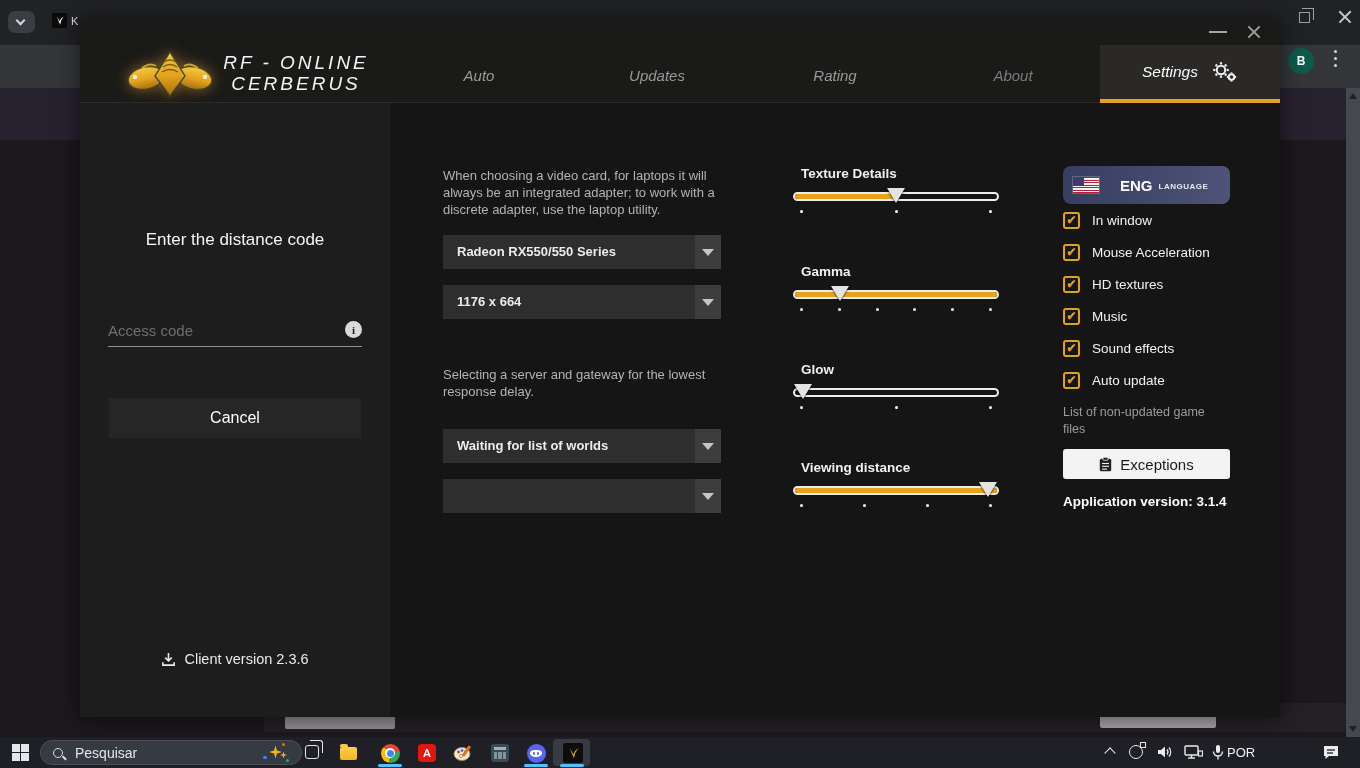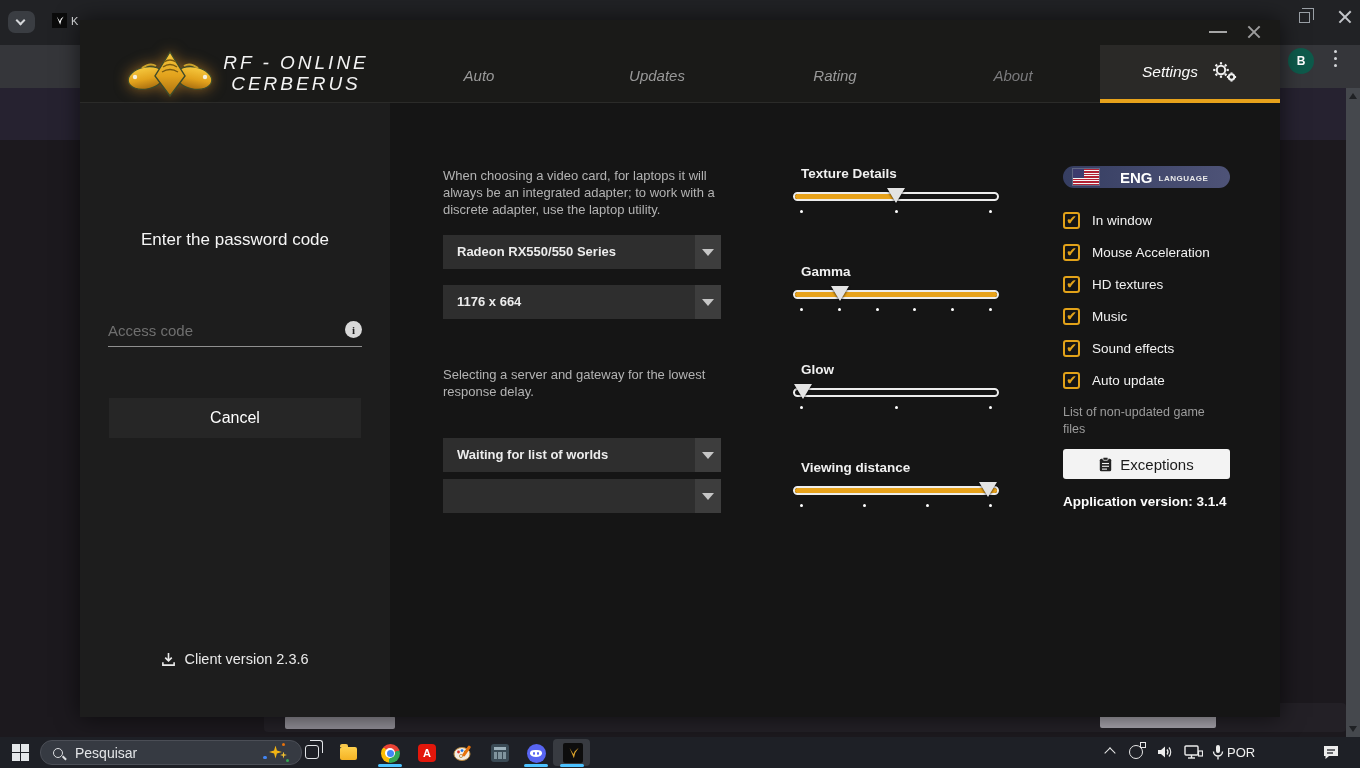--- a/index.html
+++ b/index.html
@@ -54,35 +54,35 @@
   .access-row { position:absolute; left:28px; top:210px; width:254px; height:34px; border-bottom:1px solid #8f8f8f; }
   .access-input { position:absolute; left:0; top:4px; width:225px; height:26px; background:transparent; border:none; outline:none; color:#ddd; font-size:15px; font-family:"Liberation Sans",sans-serif; }
   .access-input::placeholder { color:#6f6f6f; }
   .info-ic { position:absolute; right:0; top:8px; width:17px; height:17px; border-radius:50%; background:#d9d9d9; color:#1c1c1c; font-size:11px; font-weight:bold; display:flex; align-items:center; justify-content:center; font-family:"Liberation Serif",serif; }
   .cancel-btn { position:absolute; left:29px; top:295px; width:252px; height:40px; background:#262626; color:#fff; font-size:16px; display:flex; align-items:center; justify-content:center; cursor:pointer; }
   .client-ver { position:absolute; left:0; top:548px; width:100%; display:flex; align-items:center; justify-content:center; gap:8px; color:#eaeaea; font-size:14.5px; }
 
   .desc { position:absolute; left:363px; width:290px; color:#b3b3b3; font-size:13px; line-height:1.3; }
   .desc-1 { top:148px; } .desc-2 { top:347px; width:272px; }
   .dd { position:absolute; left:363px; width:278px; height:34px; background:#2e2e2e; }
-  .dd-1{top:215px;} .dd-2{top:265px;} .dd-3{top:418px;} .dd-4{top:459px;}
+  .dd-1{top:215px;} .dd-2{top:265px;} .dd-3{top:409px;} .dd-4{top:459px;}
   .dd-text { position:absolute; left:14px; top:0; line-height:34px; font-size:13px; font-weight:bold; color:#ececec; }
   .dd-arrow { position:absolute; right:0; top:0; width:26px; height:34px; background:#3d3d3d; display:flex; align-items:center; justify-content:center; }
   .dd-arrow i { width:0; height:0; border-left:6px solid transparent; border-right:6px solid transparent; border-top:7px solid #c6c6c6; }
 
   .slider-block { position:absolute; left:713px; width:206px; height:60px; }
   .sb-0{top:146px;} .sb-1{top:244px;} .sb-2{top:342px;} .sb-3{top:440px;}
   .slider-label { position:absolute; left:8px; top:0; font-size:13.5px; font-weight:bold; color:#f0f0f0; }
   .slider-track { position:absolute; left:0; top:26px; width:206px; height:9px; border:2px solid #ededed; border-radius:5px; }
   .slider-fill { position:absolute; left:0; top:0; height:5px; background:#e7a21b; border-radius:3px; }
   .slider-thumb { position:absolute; top:-6px; width:0; height:0; border-left:9px solid transparent; border-right:9px solid transparent; border-top:15px solid #e3e3e3; filter:drop-shadow(0 1px 1px rgba(0,0,0,.7)); }
   .slider-ticks { position:absolute; left:0; top:44px; width:206px; height:4px; }
   .tick-dot { position:absolute; top:0; width:3px; height:3px; border-radius:50%; background:#fff; }
 
-  .lang-btn { position:absolute; left:983px; top:146px; width:167px; height:22px; background:linear-gradient(90deg,#363e62,#4e5377); border-radius:14px; display:flex; align-items:center; }
+  .lang-btn { position:absolute; left:983px; top:146px; width:167px; height:38px; background:linear-gradient(90deg,#363e62,#4e5377); border-radius:8px; display:flex; align-items:center; }
   .flag { width:26px; height:16px; margin-left:10px; position:relative; background:repeating-linear-gradient(180deg,#b22234 0 1.3px,#f5f5f5 1.3px 2.5px); box-shadow:0 0 0 1px rgba(255,255,255,.2); }
   .flag::before { content:""; position:absolute; left:0; top:0; width:11px; height:8.5px; background:#3c3b6e; }
   .lang-code { margin-left:21px; font-size:15px; font-weight:bold; color:#fff; }
   .lang-word { margin-left:6px; margin-top:3px; font-size:8px; font-weight:bold; letter-spacing:.5px; color:#e9e9e9; }
   .cb-row { position:absolute; left:983px; height:20px; display:flex; align-items:center; gap:12px; }
   .cb-box { width:17px; height:17px; border:2px solid #e2a219; border-radius:3px; display:flex; align-items:center; justify-content:center; color:#e2a219; font-size:12px; font-weight:bold; }
   .cb-label { font-size:13.5px; color:#f2f2f2; }
   .files-desc { position:absolute; left:983px; top:384px; width:155px; color:#9c9c9c; font-size:12.5px; line-height:1.35; }
   .exceptions-btn { position:absolute; left:983px; top:429px; width:167px; height:30px; background:#f3f3f3; border-radius:3px; display:flex; align-items:center; justify-content:center; gap:8px; color:#1b1b1b; font-size:15px; cursor:pointer; }
   .app-ver { position:absolute; left:983px; top:474px; color:#fdfdfd; font-size:13.5px; font-weight:bold; }
@@ -221,21 +221,21 @@
                 <line x1="19.5" y1="19.2" x2="19.5" y2="20.6"></line>
               <line x1="14.9" y1="16" x2="16.3" y2="16"></line>
                 <line x1="22.7" y1="16" x2="24.1" y2="16"></line>
             </g>
           </g>
         </svg>
       </div>
     </div>
 
     <div class="left-panel">
-      <div class="lp-heading">Enter the password code</div>
+      <div class="lp-heading">Enter the distance code</div>
       <div class="access-row">
         <input class="access-input" type="text" placeholder="Access code" style="">
         <span class="info-ic">i</span>
       </div>
       <div class="cancel-btn">Cancel</div>
       <div class="client-ver">
         <svg width="15" height="15" viewBox="0 0 16 16">
           <path d="M8 1 v8 M4.5 6 L8 9.5 L11.5 6" stroke="#eaeaea" stroke-width="1.7" fill="none"></path>
           <path d="M2 11 v3 h12 v-3" stroke="#eaeaea" stroke-width="1.7" fill="none"></path>
         </svg>

